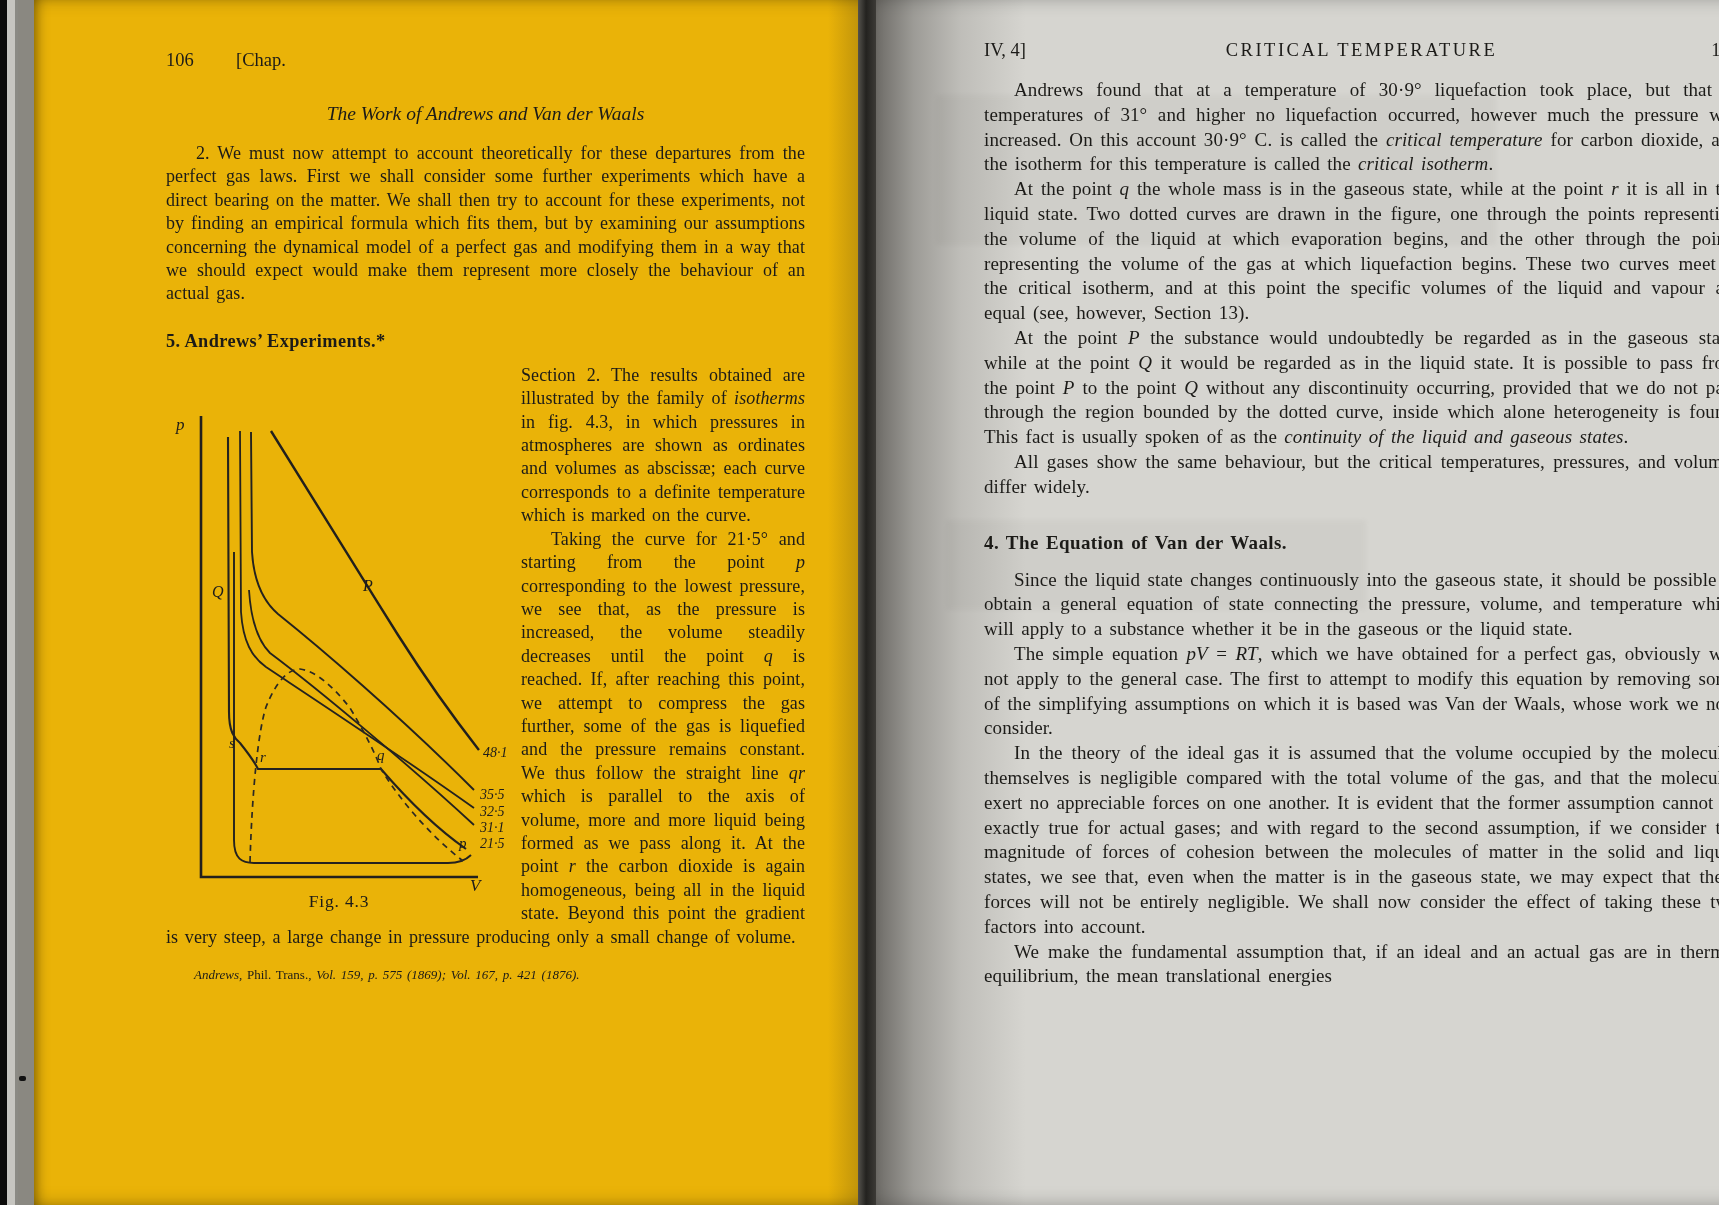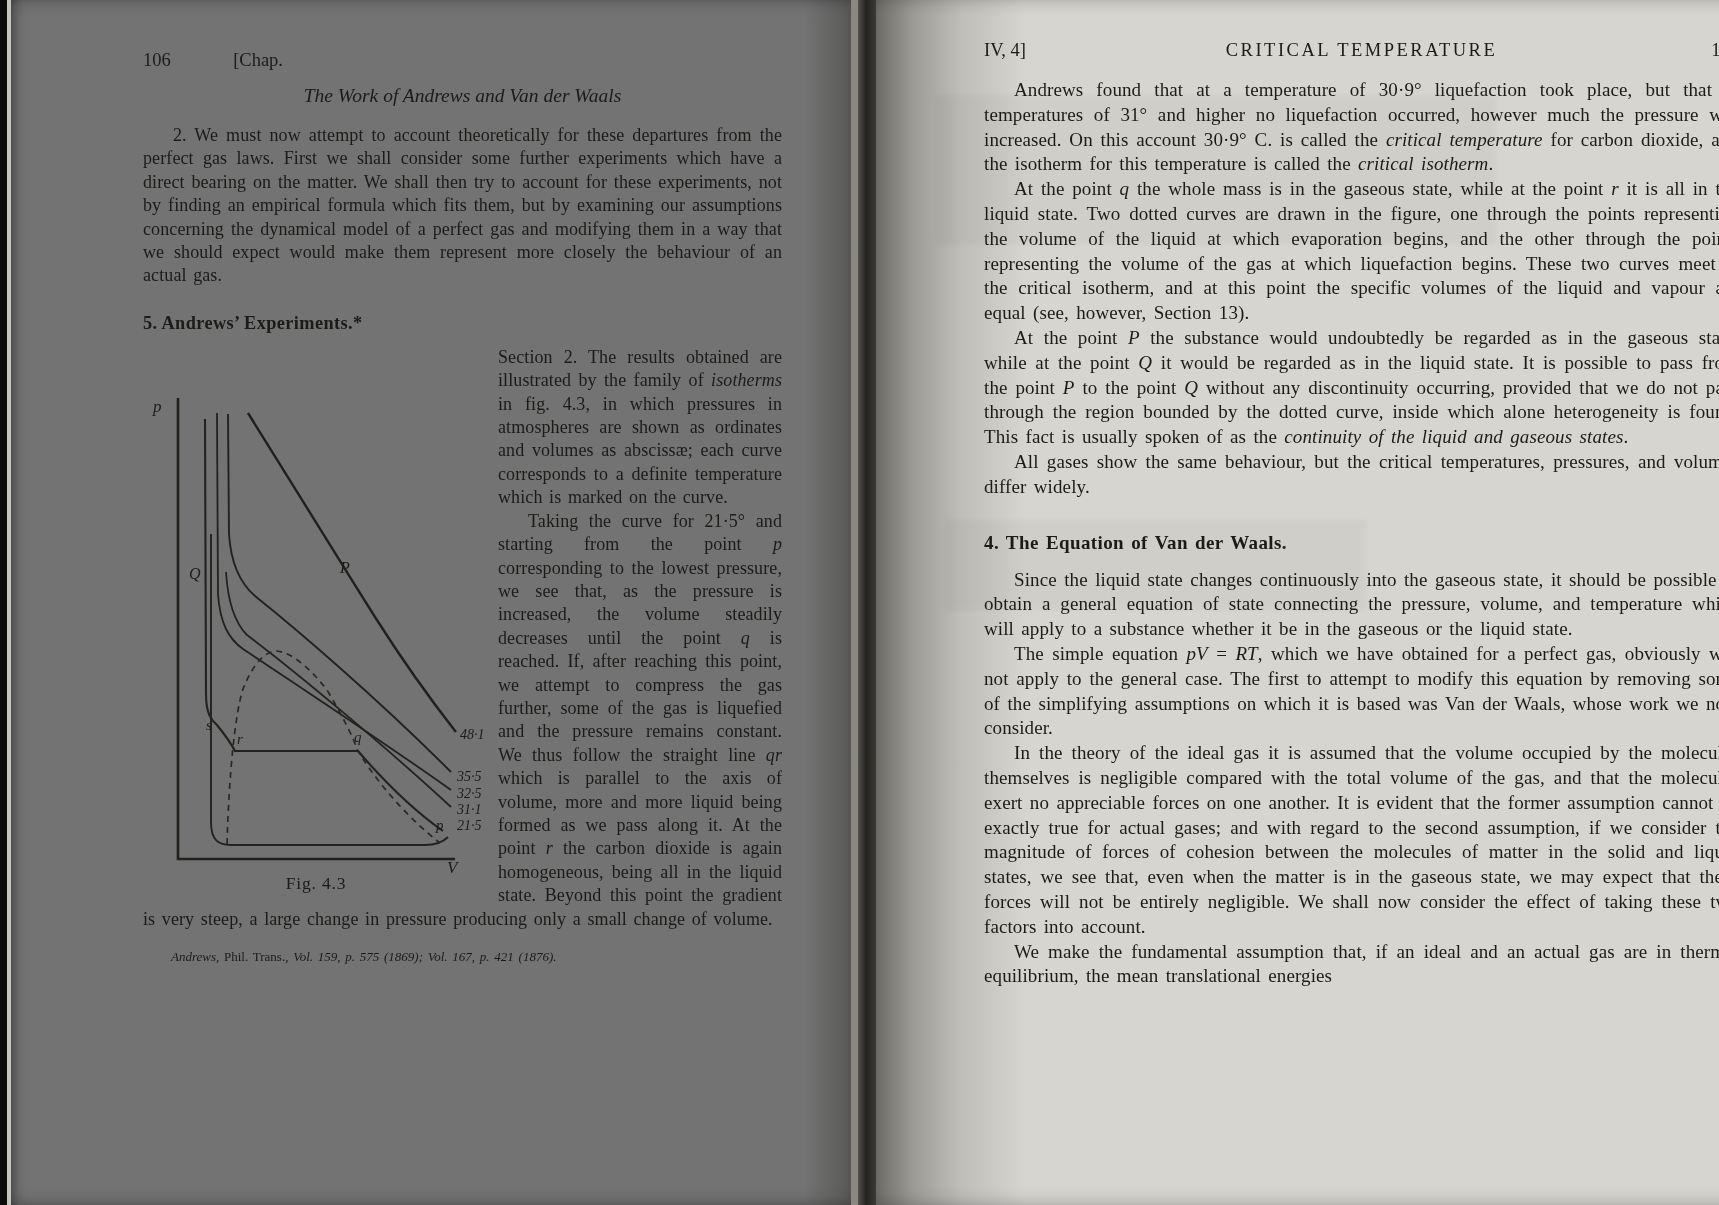--- a/index.html
+++ b/index.html
@@ -6,43 +6,43 @@
   .spread{position:relative;width:1719px;height:1205px;overflow:hidden;
           font-family:"Liberation Serif","DejaVu Serif",serif;color:#1c1b18;
           background:#8a8881;}
   
   .edge-black{position:absolute;left:0;top:0;width:7px;height:1205px;background:#0b0b0a;}
   .edge-strip{position:absolute;left:7px;top:0;width:8px;height:1205px;background:#c6c5c0;}
   .edge-line{position:absolute;left:15px;top:0;width:3px;height:1205px;background:#8b8a84;}
   .speck{position:absolute;left:19px;top:1076px;width:7px;height:5px;background:#111;border-radius:2px;}
 
   .page{position:absolute;top:0;height:1205px;}
-  .page-left{left:11px;width:840px;background:#737373;
+  .page-left{left:34px;width:840px;background:#eab308;
      box-shadow:inset 10px 0 14px -8px rgba(0,0,0,.45), inset 0 10px 18px -12px rgba(0,0,0,.30), inset 0 -12px 18px -12px rgba(0,0,0,.28);}
   .page-left::after{content:"";position:absolute;right:0;top:0;width:46px;height:100%;
      background:linear-gradient(90deg,rgba(30,28,24,0),rgba(30,28,24,.30));}
   .gutter{position:absolute;left:858px;top:0;width:18px;height:1205px;
      background:linear-gradient(90deg,#54524c,#23221f 45%,#3c3a36);}
   .page-right{left:876px;width:958px;background:#d6d5d0;
      box-shadow:inset 0 10px 18px -12px rgba(0,0,0,.30), inset 0 -12px 18px -12px rgba(0,0,0,.28);padding-left:20px;}
   .page-right::before{content:"";position:absolute;left:0;top:0;width:150px;height:100%;
      background:linear-gradient(90deg,rgba(25,22,18,.55),rgba(25,22,18,.30) 38px,rgba(25,22,18,.12) 85px,rgba(25,22,18,0) 150px);
      pointer-events:none;z-index:3;}
 
   .inner-l{position:relative;padding:50px 69px 0 132px;z-index:2;}
   .inner-r{position:relative;padding:40px 115px 0 88px;z-index:2;}
 
   .pg-head{display:flex;align-items:baseline;font-size:18.5px;}
   .pg-head .num{width:70px;}
   .pg-head .num.right{text-align:right;}
   .pg-head .run{flex:1;text-align:center;letter-spacing:2.5px;}
-  .pg-head .chap{width:70px;text-align:right;}
+  .pg-head .chap{width:70px;text-align:left;}
   .pg-head .sect{width:70px;}
 
-  .subtitle{margin-top:14px;text-align:center;font-style:italic;font-size:19.5px;}
+  .subtitle{margin-top:32px;text-align:center;font-style:italic;font-size:19.5px;}
 
   p.body{margin:0;font-size:18px;line-height:23.4px;text-align:justify;
          word-spacing:2px;letter-spacing:.1px;}
   p.ind{text-indent:30px;}
   p.mt{margin-top:17px;}
   .inner-r p.body{font-size:19px;line-height:24.8px;word-spacing:2.5px;}
 
   h3.head{margin:25px 0 12px 0;font-size:18.3px;font-weight:bold;letter-spacing:.4px;}
   .inner-r h3.head{margin:32px 0 14px 0;font-size:19px;word-spacing:2px;}
 

